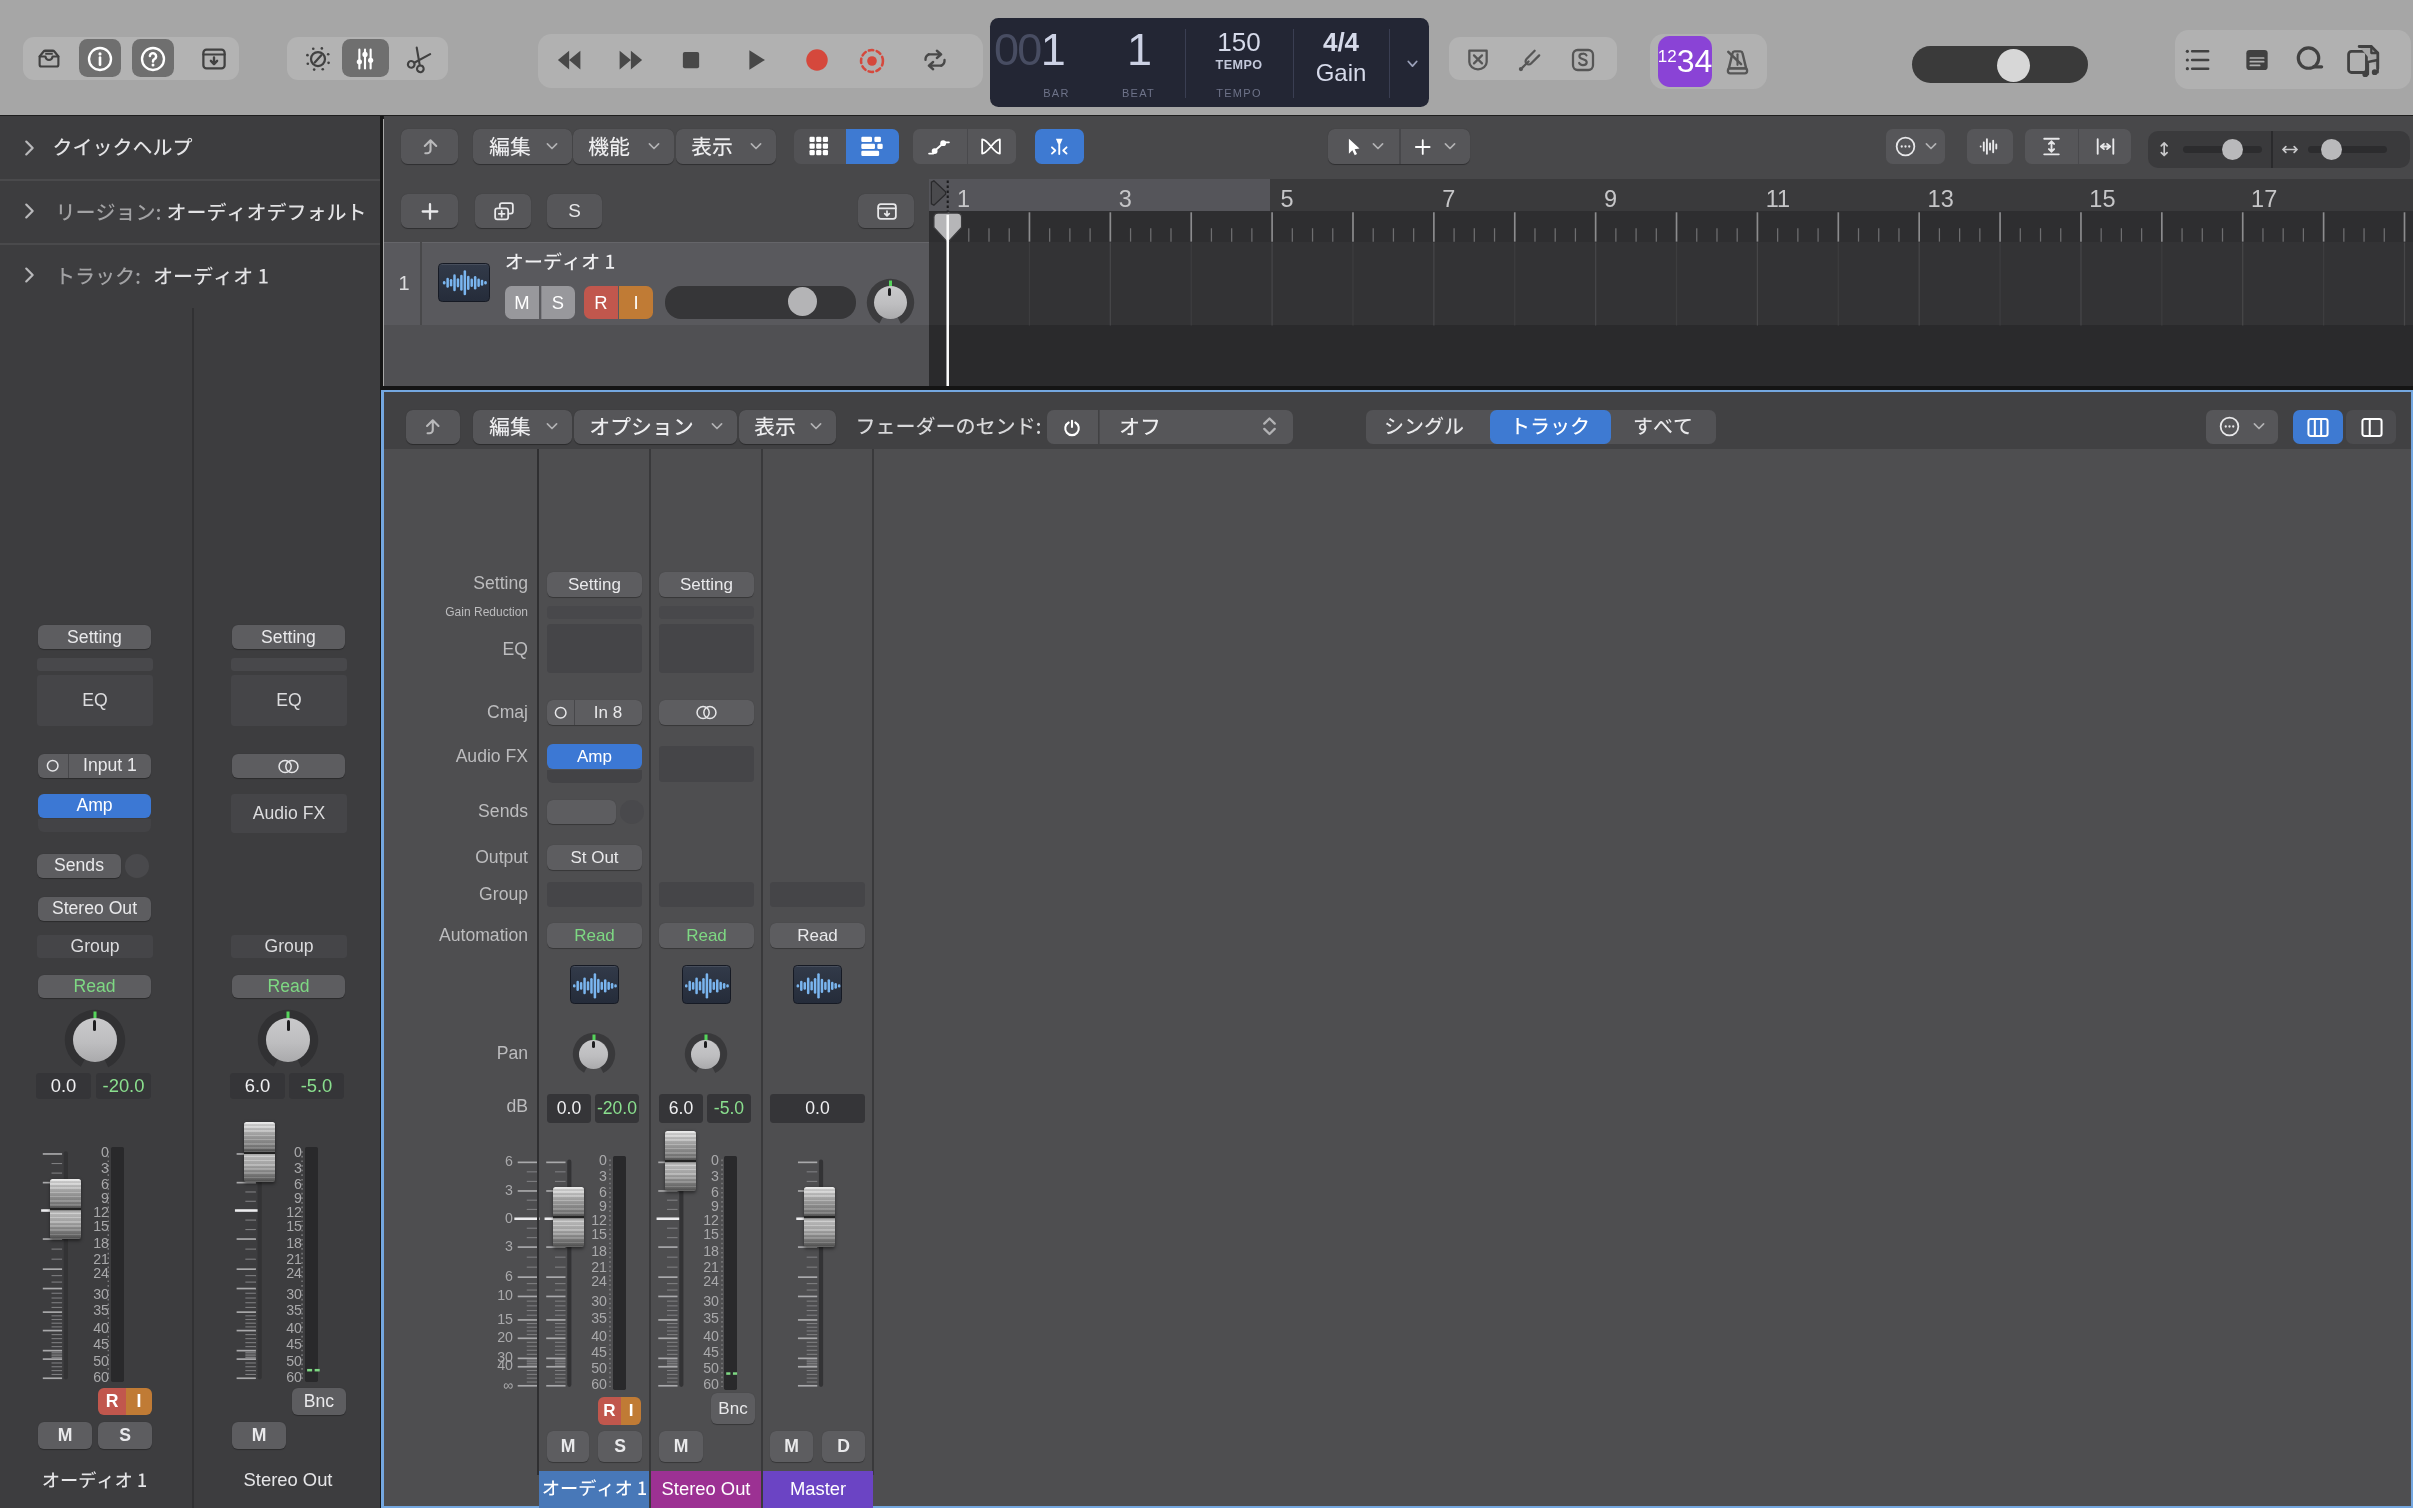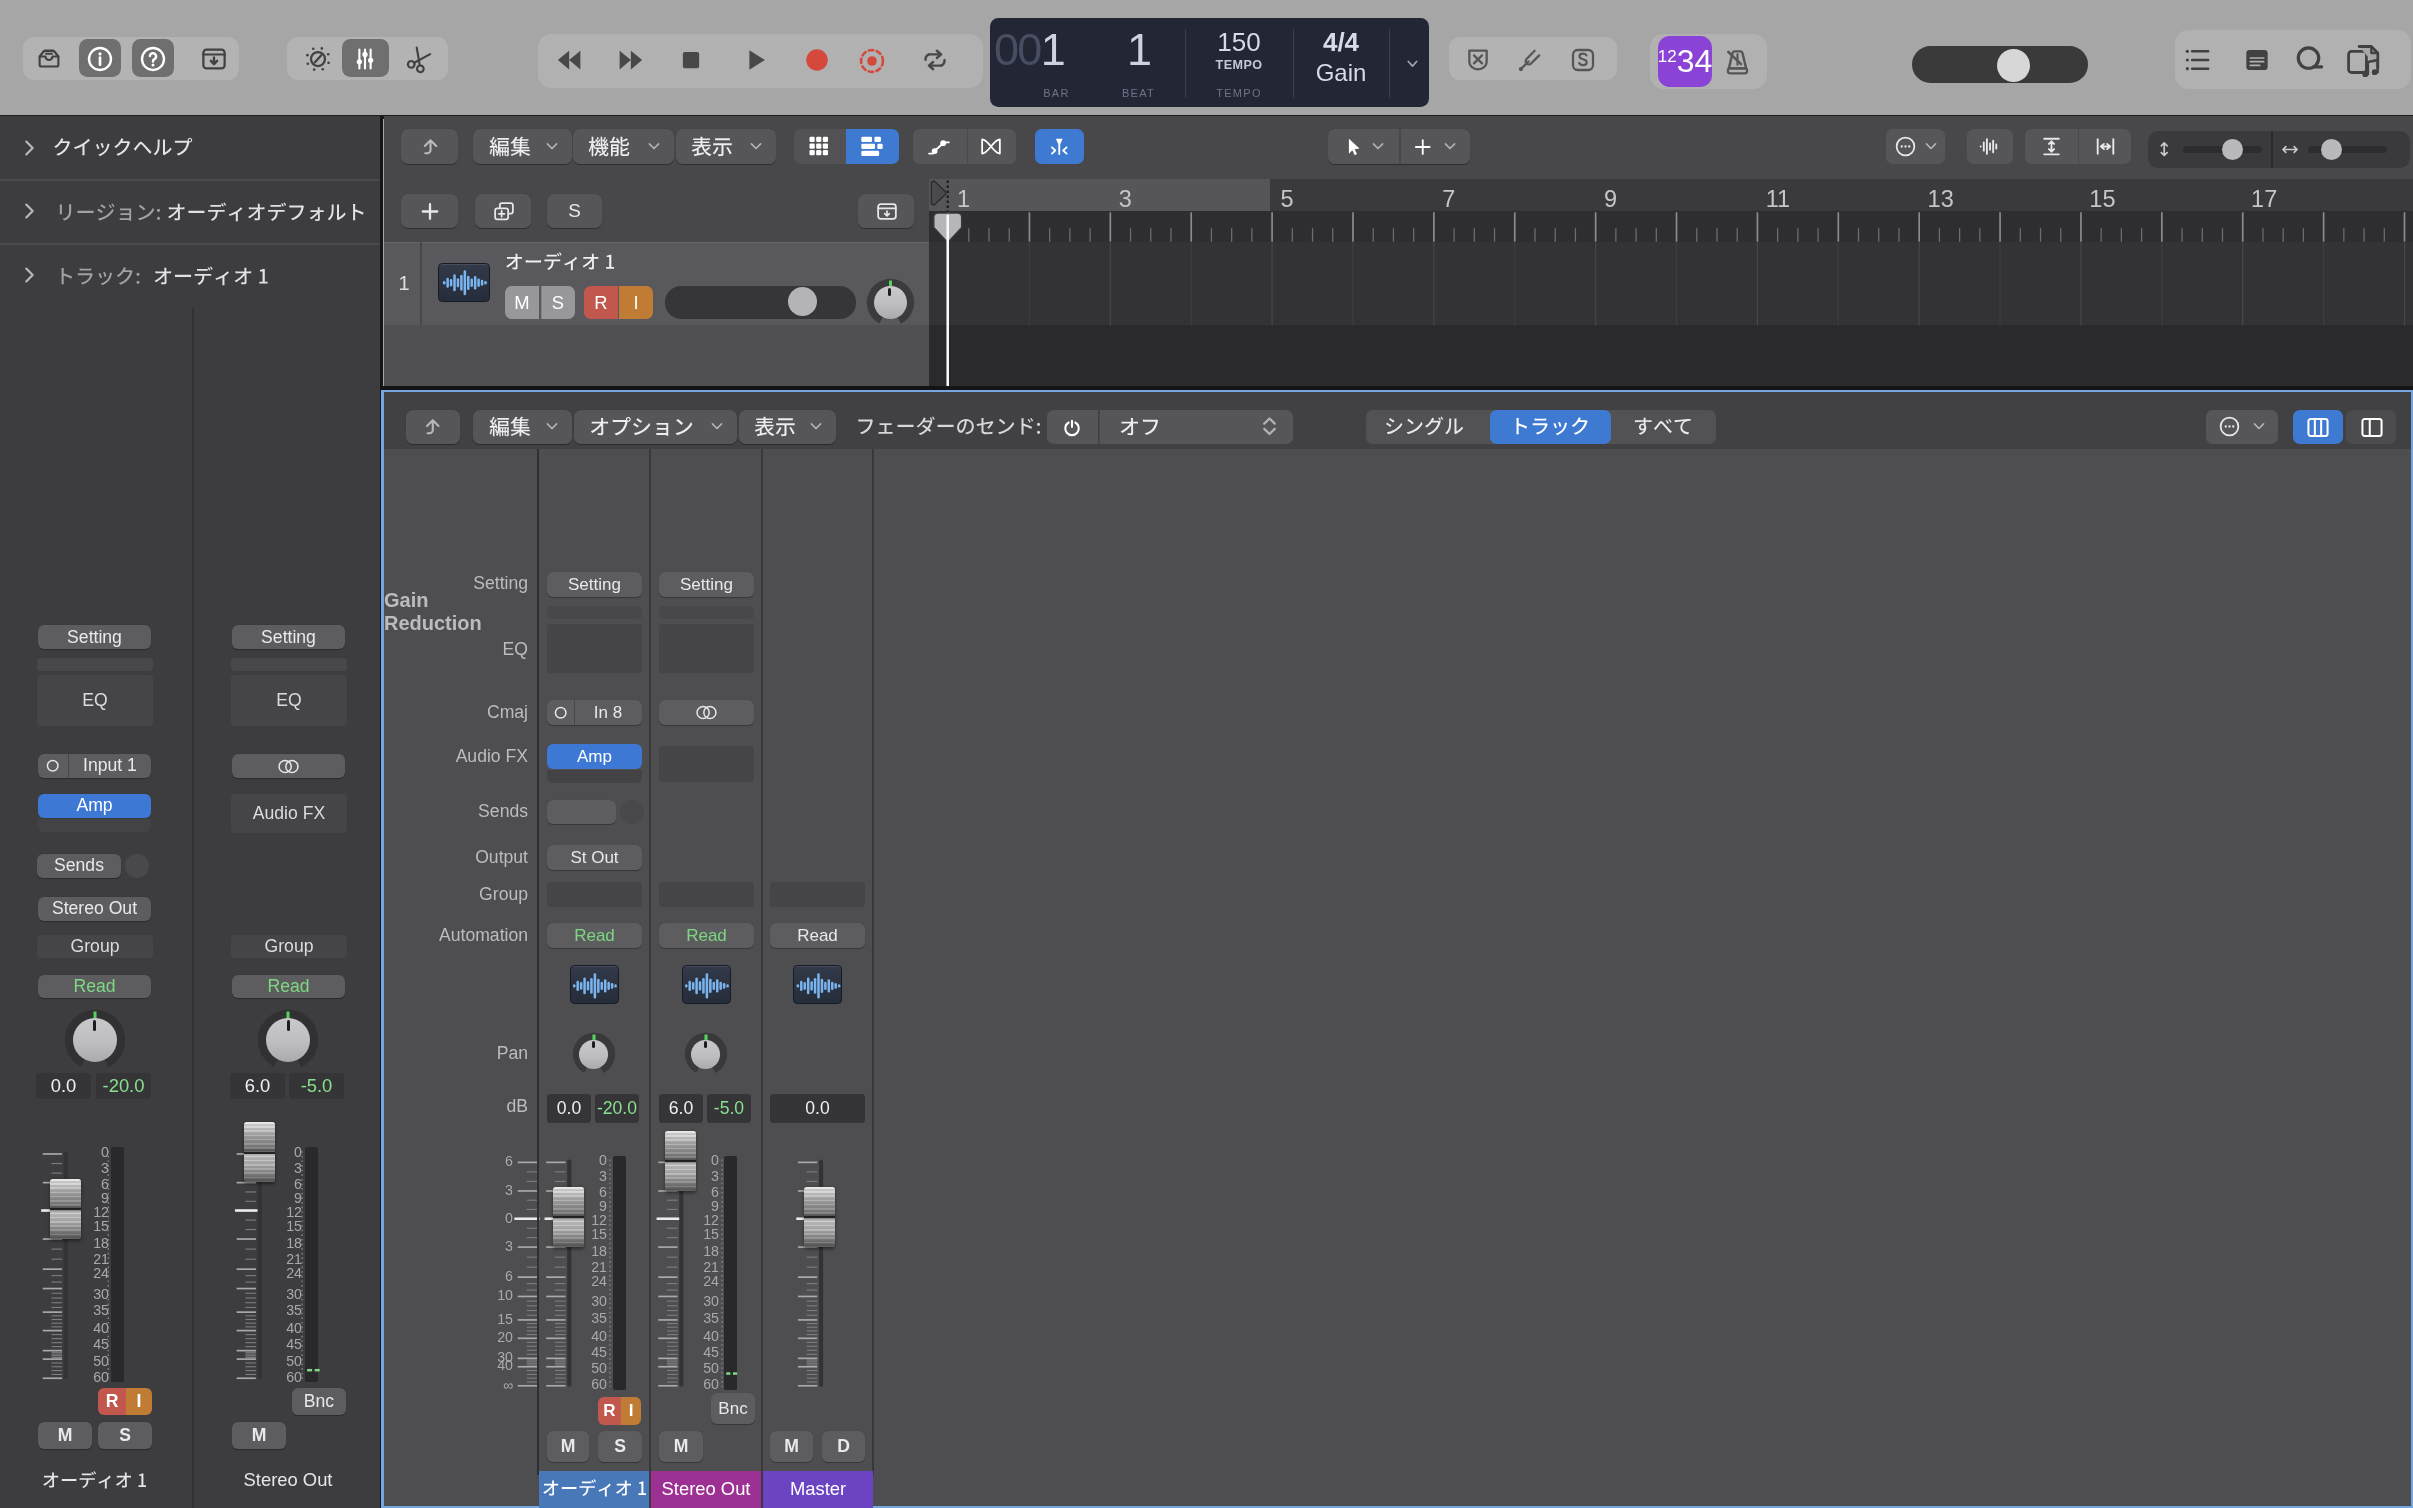--- a/index.html
+++ b/index.html
@@ -749,21 +749,21 @@
 <svg class="abs" style="left:2303px;top:414px" width="30" height="27" viewBox="0 0 24 24" fill="none" stroke-linecap="round" stroke-linejoin="round">
       <rect x="3.5" y="4.5" width="17" height="15" rx="2" stroke="#fff" stroke-width="1.8" fill="none"></rect>
       <path d="M9.2 4.5 v15 M14.8 4.5 v15" stroke="#fff" stroke-width="1.8"></path>
     </svg>
 <div style="position:absolute;left:2346px;top:410px;width:50px;height:34px;background:#4c4c4f;border-radius:6.7px"></div>
 <svg class="abs" style="left:2357px;top:414px" width="30" height="27" viewBox="0 0 24 24" fill="none" stroke-linecap="round" stroke-linejoin="round">
       <rect x="3.5" y="4.5" width="17" height="15" rx="2" stroke="#fff" stroke-width="1.8" fill="none"></rect>
       <path d="M10 4.5 v15" stroke="#fff" stroke-width="1.8"></path>
     </svg>
 <div style="position:absolute;left:384px;top:572px;width:144px;height:23.5px;display:flex;align-items:center;justify-content:flex-end;font-size:17.6px;color:#bcbcbe;font-weight:normal;">Setting</div>
-<div style="position:absolute;left:384px;top:600px;width:144px;height:23.5px;display:flex;align-items:center;justify-content:flex-end;font-size:20px;color:#bcbcbe;font-weight:bold;">Gain Reduction</div>
+<div style="position:absolute;left:384px;top:600px;width:144px;height:23.5px;display:flex;align-items:center;justify-content:flex-end;font-size:12px;color:#bcbcbe;font-weight:normal;">Gain Reduction</div>
 <div style="position:absolute;left:384px;top:638px;width:144px;height:23.5px;display:flex;align-items:center;justify-content:flex-end;font-size:17.6px;color:#bcbcbe;font-weight:normal;">EQ</div>
 <div style="position:absolute;left:384px;top:701px;width:144px;height:23.5px;display:flex;align-items:center;justify-content:flex-end;font-size:17.6px;color:#bcbcbe;font-weight:normal;">Cmaj</div>
 <div style="position:absolute;left:384px;top:745px;width:144px;height:23.5px;display:flex;align-items:center;justify-content:flex-end;font-size:17.6px;color:#bcbcbe;font-weight:normal;">Audio FX</div>
 <div style="position:absolute;left:384px;top:800px;width:144px;height:23.5px;display:flex;align-items:center;justify-content:flex-end;font-size:17.6px;color:#bcbcbe;font-weight:normal;">Sends</div>
 <div style="position:absolute;left:384px;top:846px;width:144px;height:23.5px;display:flex;align-items:center;justify-content:flex-end;font-size:17.6px;color:#bcbcbe;font-weight:normal;">Output</div>
 <div style="position:absolute;left:384px;top:883px;width:144px;height:23.5px;display:flex;align-items:center;justify-content:flex-end;font-size:17.6px;color:#bcbcbe;font-weight:normal;">Group</div>
 <div style="position:absolute;left:384px;top:924px;width:144px;height:23.5px;display:flex;align-items:center;justify-content:flex-end;font-size:17.6px;color:#bcbcbe;font-weight:normal;">Automation</div>
 <div style="position:absolute;left:384px;top:1042px;width:144px;height:23.5px;display:flex;align-items:center;justify-content:flex-end;font-size:17.6px;color:#bcbcbe;font-weight:normal;">Pan</div>
 <div style="position:absolute;left:384px;top:1095px;width:144px;height:23.5px;display:flex;align-items:center;justify-content:flex-end;font-size:17.6px;color:#bcbcbe;font-weight:normal;">dB</div>
 <svg class="abs" style="left:0;top:0;overflow:visible" width="8.4" height="8.4" viewBox="0 0 10 10">

